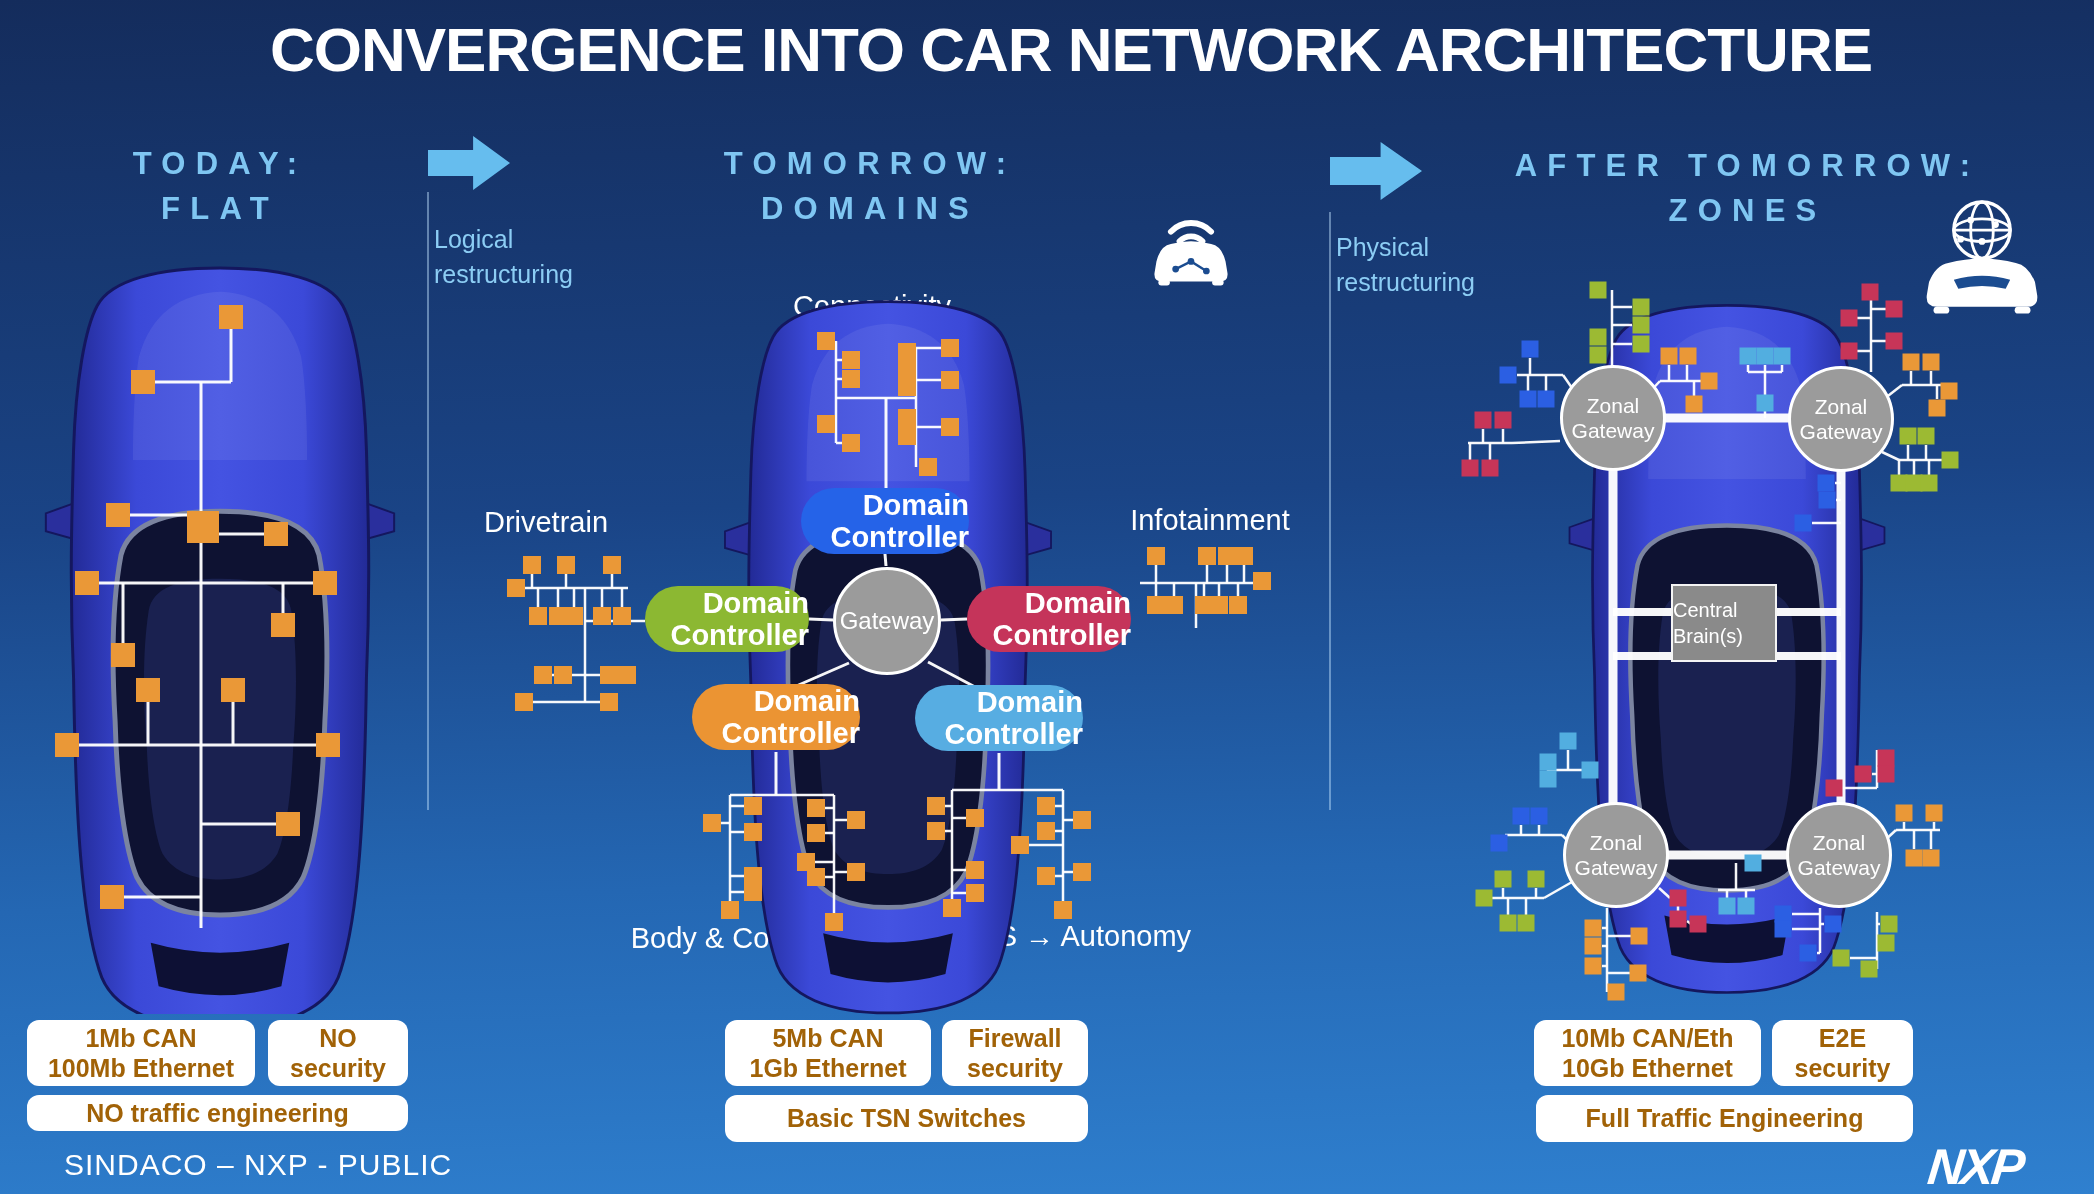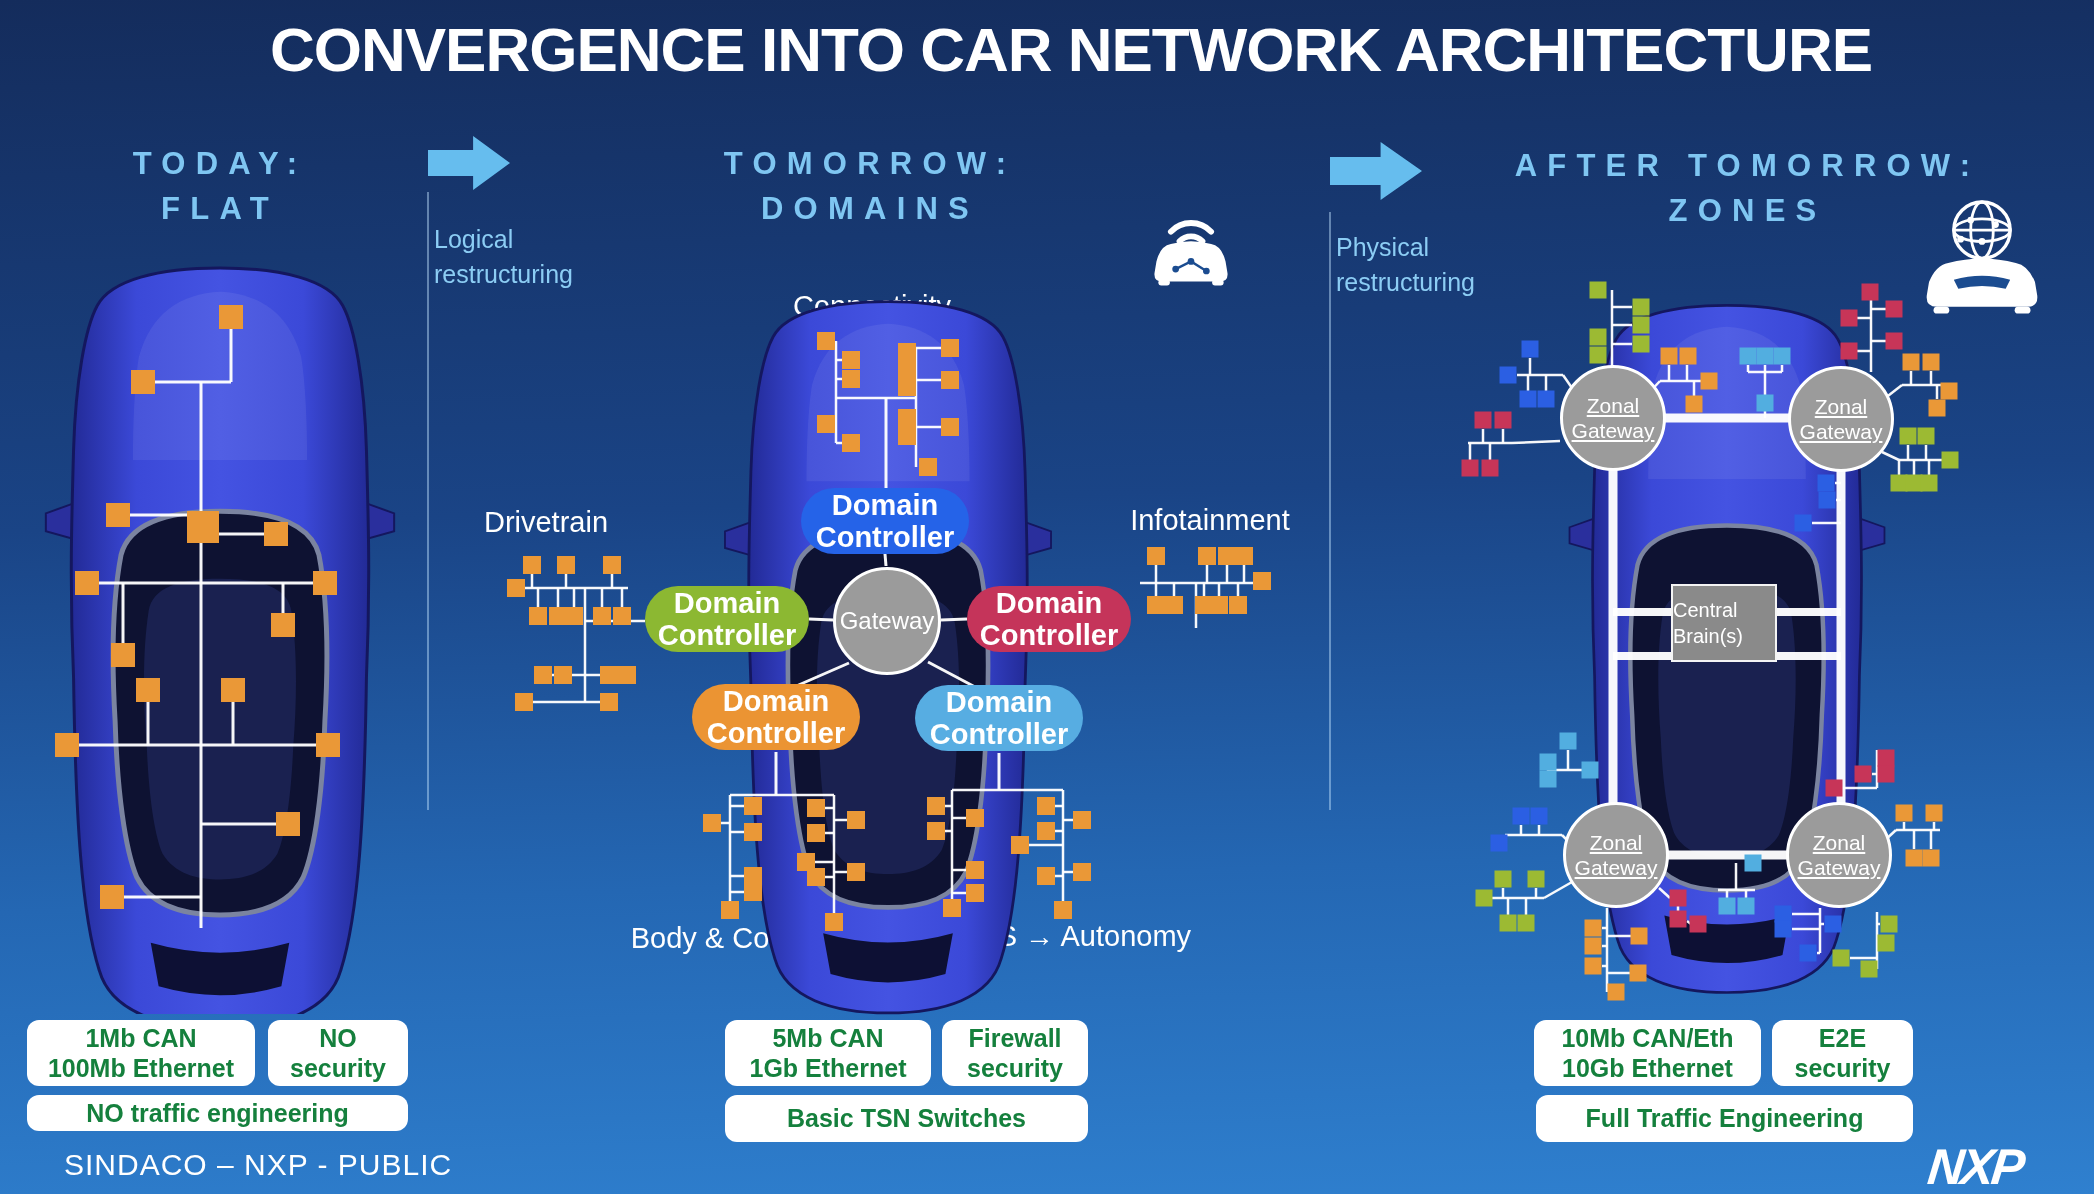--- a/index.html
+++ b/index.html
@@ -10,30 +10,30 @@
   .title{width:100%;top:14px;text-align:center;color:#fff;font-weight:bold;
          font-size:62px;letter-spacing:-1px;padding-left:24px;}
   .colhead{color:#7fc6f2;font-weight:bold;font-size:31px;letter-spacing:.33em;
            text-align:center;line-height:1;}
   .colhead .l2{display:block;margin-top:14px;}
   .arrow{background:#66bdee;clip-path:polygon(0 26%,55% 26%,55% 0,100% 50%,55% 100%,55% 74%,0 74%);}
   .translabel{color:#8ccdf4;font-size:25px;line-height:1.38;margin-top:32px;}
   .divider{width:2px;background:rgba(195,228,255,.45);}
   .netlabel{color:#fff;font-size:29px;text-align:center;white-space:nowrap;}
   .pill{border-radius:34px;color:#fff;font-weight:bold;font-size:29px;line-height:1.12;
-        display:flex;flex-direction:column;align-items:center;justify-content:center;text-align:center;z-index:6;}
+        display:flex;flex-direction:column;align-items:flex-end;justify-content:center;text-align:center;z-index:6;}
   .circle{border-radius:50%;background:#9b9b9b;border:3px solid #fff;color:#fff;
           display:flex;flex-direction:column;align-items:center;justify-content:center;
           text-align:center;z-index:6;box-sizing:border-box;}
   .gw{font-size:24px;}
-  .zg{font-size:21px;line-height:1.2;text-decoration:underline;}
+  .zg{font-size:21px;line-height:1.2;}
   .brainbox{background:#8a8a8a;border:2px solid rgba(255,255,255,.9);color:#fff;font-size:20px;
             line-height:1.3;display:flex;flex-direction:column;align-items:flex-start;justify-content:center;
             text-align:center;z-index:6;box-sizing:border-box;}
-  .badge{background:#fff;border-radius:12px;color:#15803d;font-weight:bold;font-size:25px;
+  .badge{background:#fff;border-radius:12px;color:#a16207;font-weight:bold;font-size:25px;
          line-height:1.22;display:flex;flex-direction:column;align-items:center;justify-content:center;
          text-align:center;z-index:7;}
   .footer{color:#fff;font-size:30px;letter-spacing:1px;}
   .logo{color:#fff;font-size:50px;font-weight:bold;font-style:italic;letter-spacing:-3px;transform:skewX(-6deg);}
   svg.layer{position:absolute;left:0;top:0;z-index:5;pointer-events:none;}
   svg.car{position:absolute;z-index:2;}
   svg.icon{position:absolute;z-index:4;}
 </style>
 </head>
 <body>

